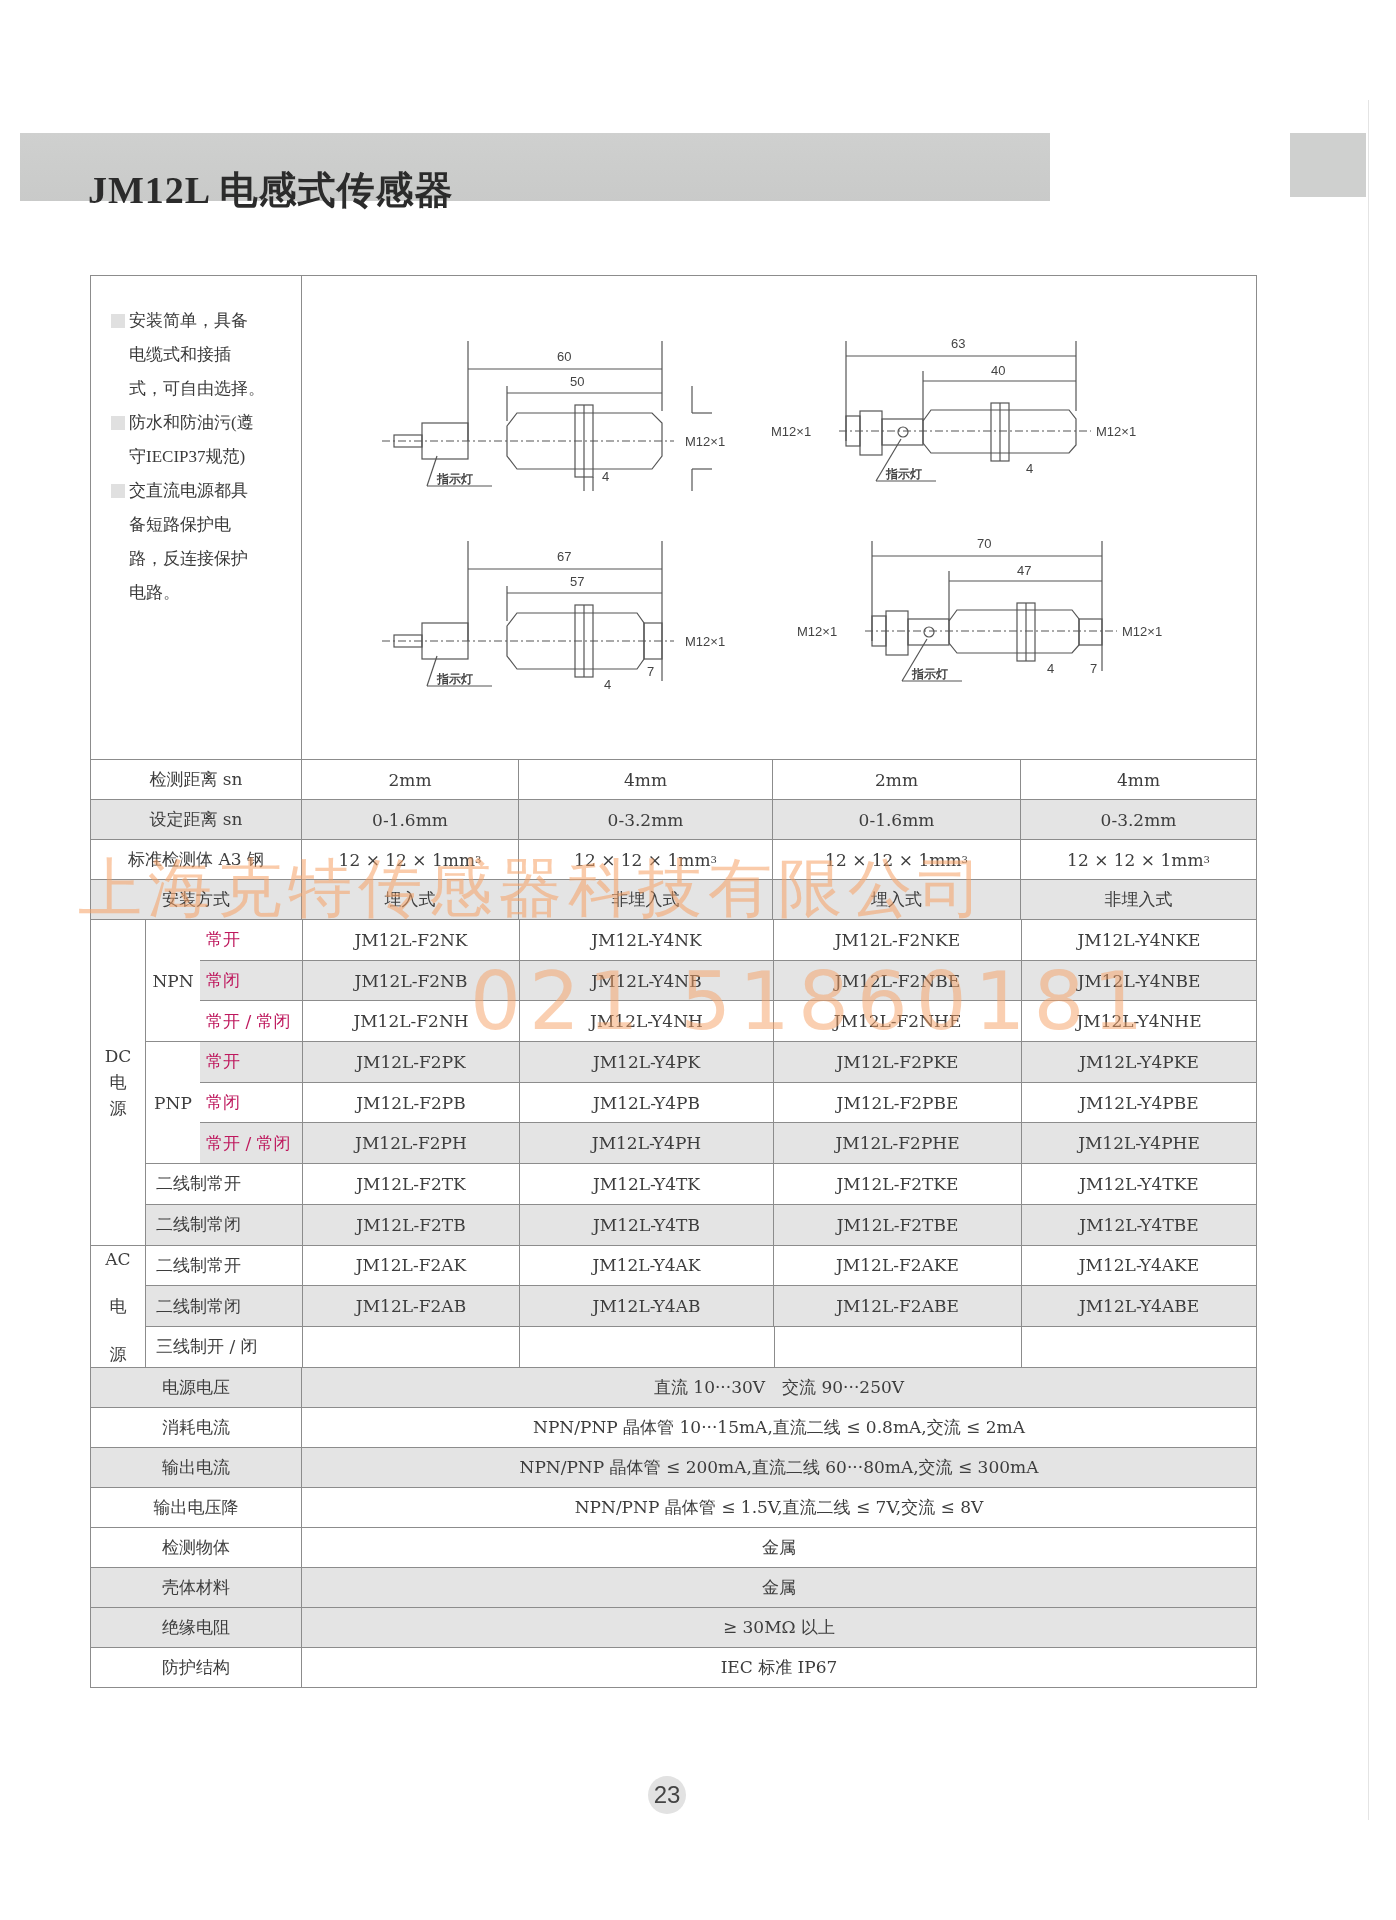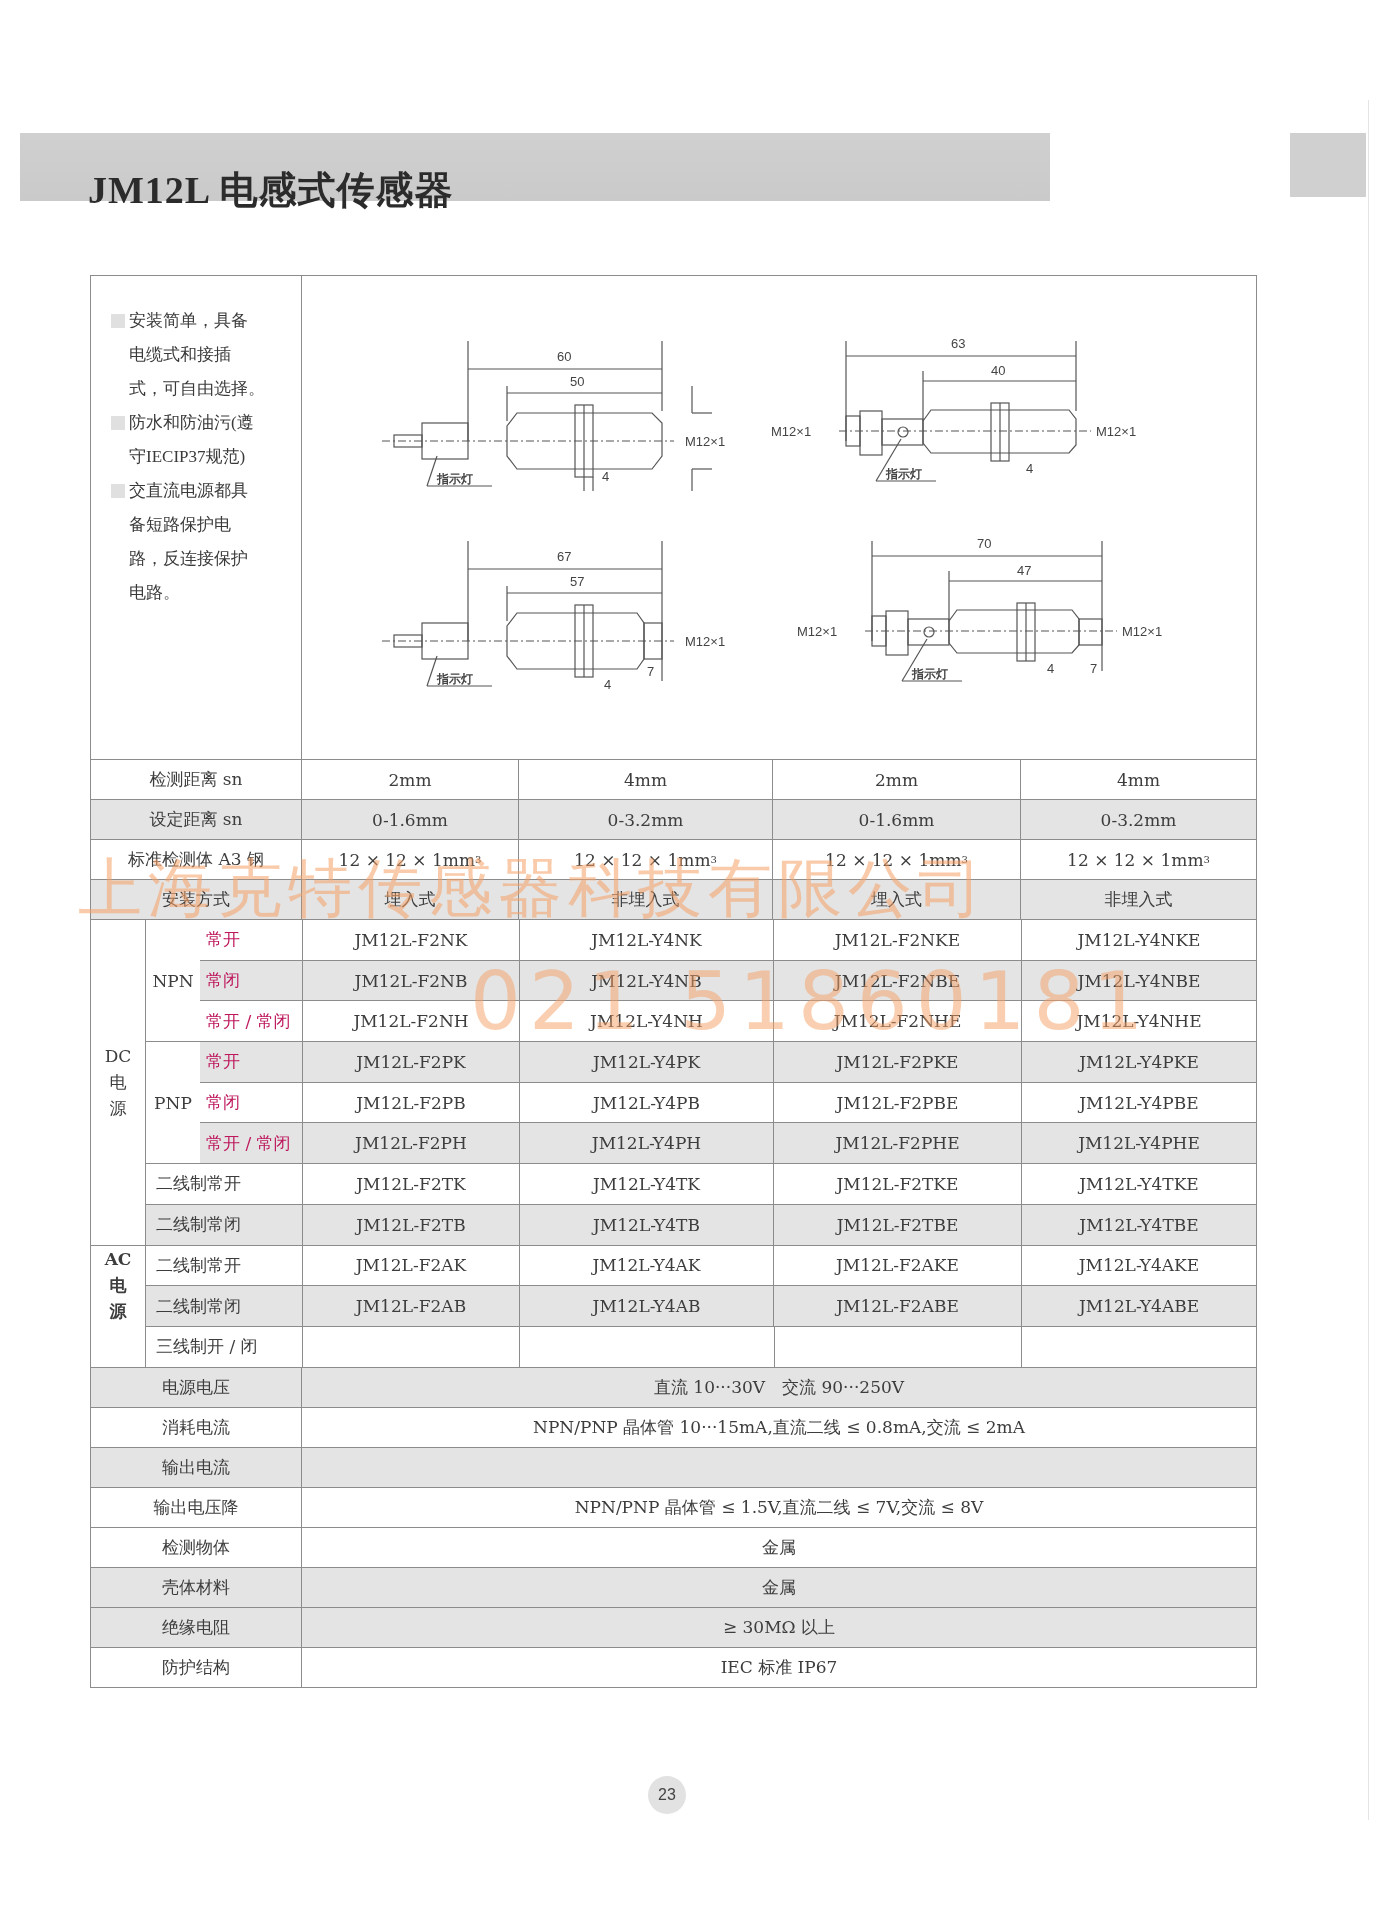--- a/index.html
+++ b/index.html
@@ -64,21 +64,21 @@
     position:absolute; left:78px; top:845px; font-size:64px; color:rgba(245,160,100,0.55);
     font-family:"DejaVu Sans", sans-serif; letter-spacing:6px; white-space:nowrap; pointer-events:none;
   }
   .watermark2 {
     position:absolute; left:470px; top:955px; font-size:80px; color:rgba(245,160,100,0.5);
     font-family:"DejaVu Sans", sans-serif; letter-spacing:8px; white-space:nowrap; pointer-events:none;
   }
   .page-num {
     position:absolute; left:648px; top:1776px; width:38px; height:38px; border-radius:50%;
     background:#e2e2e2; display:flex; align-items:center; justify-content:center;
-    font-family:"Liberation Sans", sans-serif; font-size:16px; color:#444;
+    font-family:"Liberation Sans", sans-serif; font-size:24px; color:#444;
   }
 </style>
 </head>
 <body>
 
 <div class="title-bar">
   <div class="title-text">JM12L 电感式传感器</div>
 </div>
 <div class="side-tab"></div>
 <div class="page-edge"></div>
@@ -326,21 +326,21 @@
         <div class="lbl-wide">二线制常闭</div>
         <div class="mc mc1">JM12L-F2TB</div>
         <div class="mc mc2">JM12L-Y4TB</div>
         <div class="mc mc3">JM12L-F2TBE</div>
         <div class="mc mc4">JM12L-Y4TBE</div>
       </div>
     </div>
   </div>
 
   <div class="models">
-    <div class="grp" style="justify-content:flex-start;font-weight:bold;">
+    <div class="grp" style="justify-content:space-between;">
       <div class="grp-label">AC</div>
       <div class="grp-label">电</div>
       <div class="grp-label">源</div>
     </div>
     <div class="model-right">
       <div class="mrow" style="border-bottom:1.5px solid #8c8c8c;">
         <div class="lbl-wide">二线制常开</div>
         <div class="mc mc1">JM12L-F2AK</div>
         <div class="mc mc2">JM12L-Y4AK</div>
         <div class="mc mc3">JM12L-F2AKE</div>
@@ -366,20 +366,21 @@
   <div class="row shade">
     <div class="cell c0">电源电压</div>
       <div class="cell cspan">直流 10···30V　交流 90···250V</div>
   </div>
   <div class="row">
     <div class="cell c0">消耗电流</div>
       <div class="cell cspan">NPN/PNP 晶体管 10···15mA,直流二线 ≤ 0.8mA,交流 ≤ 2mA</div>
   </div>
   <div class="row shade">
     <div class="cell c0">输出电流</div>
+      <div class="cell cspan">NPN/PNP 晶体管 ≤ 200mA,直流二线 60···80mA,交流 ≤ 300mA</div>
   </div>
   <div class="row">
     <div class="cell c0">输出电压降</div>
       <div class="cell cspan">NPN/PNP 晶体管 ≤ 1.5V,直流二线 ≤ 7V,交流 ≤ 8V</div>
   </div>
   <div class="row">
     <div class="cell c0">检测物体</div>
       <div class="cell cspan">金属</div>
   </div>
   <div class="row shade">

